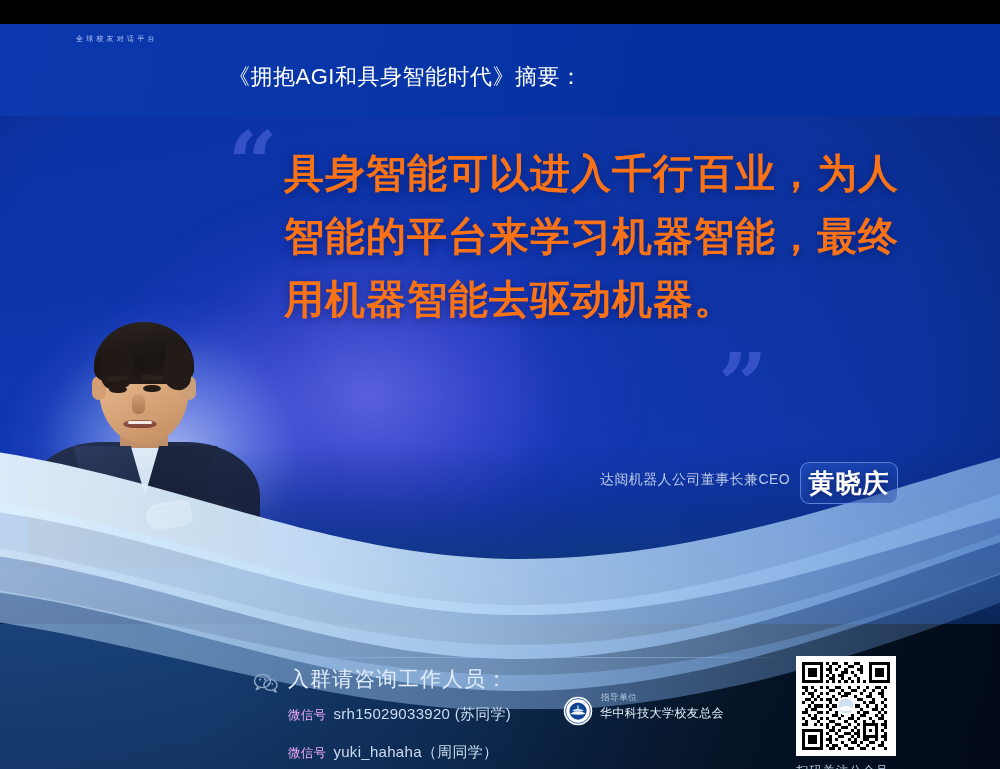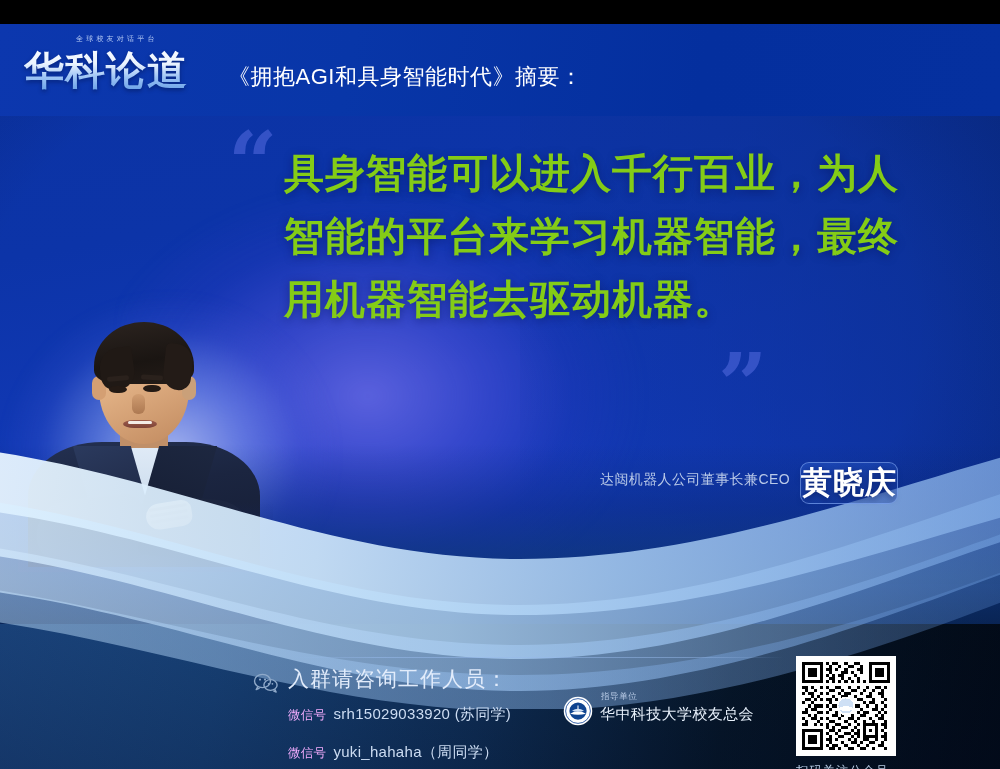--- a/index.html
+++ b/index.html
@@ -192,42 +192,42 @@
     color:#4a63d8;opacity:.65;
     font-family:"DejaVu Serif",serif;
     font-size:86px;line-height:1;font-weight:bold;
     user-select:none;
   }
   .qmark.open{left:228px;top:96px;}
   .qmark.close{left:718px;top:318px;}
 
   .quote{
     position:absolute;left:284px;top:118px;width:660px;z-index:5;
-    color:#84cc16;
+    color:#f97316;
     font-size:40px;line-height:63px;
     font-weight:bold;letter-spacing:1px;
     text-shadow:0 2px 10px rgba(0,10,70,.45);
   }
   .quote div{white-space:nowrap;}
 
   
   .attrib{
     position:absolute;left:600px;top:447px;z-index:5;
     font-size:14px;color:#b9c9e8;letter-spacing:.4px;
     white-space:nowrap;
   }
   .namebadge{
     position:absolute;left:800px;top:438px;z-index:5;
     width:98px;height:42px;border-radius:9px;
     background:linear-gradient(165deg,rgba(40,88,200,.55),rgba(20,56,150,.35));
     border:1px solid rgba(150,185,255,.55);
     display:flex;align-items:center;justify-content:center;
   }
   .namebadge span{
-    font-size:31px;color:#ffffff;font-weight:bold;letter-spacing:1px;
+    font-size:26px;color:#ffffff;font-weight:bold;letter-spacing:1px;
     text-shadow:0 2px 6px rgba(0,10,60,.5);
     text-align:center;
   }
 
   
   .divider{
     position:absolute;left:290px;top:633px;width:494px;height:1px;z-index:6;
     background:linear-gradient(90deg,rgba(140,175,225,0) 0%,rgba(150,185,235,.55) 18%,rgba(150,185,235,.5) 80%,rgba(140,175,225,0) 100%);
   }
   .wechat-icon{position:absolute;left:253px;top:648px;width:26px;height:22px;z-index:6;}
@@ -246,21 +246,21 @@
   .org{position:absolute;z-index:6;display:flex;align-items:center;}
   .org.o1{left:563px;top:672px;}
   .org.o2{left:563px;top:710px;}
   .org .seal{width:30px;height:30px;flex:0 0 30px;margin-right:7px;}
   .org .otxt{position:relative;}
   .org .okind{
     position:absolute;left:1px;top:-11px;
     font-size:8.5px;color:#b8cbe6;letter-spacing:.6px;white-space:nowrap;
   }
   .org .oname{
-    font-size:15px;color:#e8f1fc;letter-spacing:.4px;white-space:nowrap;
+    font-size:12px;color:#e8f1fc;letter-spacing:.4px;white-space:nowrap;
     line-height:1;padding-top:4px;
   }
 
   
   .qr-wrap{position:absolute;left:796px;top:632px;z-index:6;width:90px;}
   .qr-box{
     width:100px;height:100px;background:#ffffff;padding:6px;
   }
   .qr-caption{
     margin-top:7px;text-align:center;
@@ -328,21 +328,20 @@
 
     <path d="M-10,32 C180,60 330,140 520,140 C700,140 860,78 1010,36 L1010,96 C860,138 700,196 520,196 C330,196 180,118 -10,92 Z" fill="url(#wg1)"></path>
     <path d="M-10,82 C180,112 330,186 520,186 C700,186 870,118 1010,72 L1010,120 C870,166 700,240 520,240 C330,240 180,164 -10,136 Z" fill="url(#wg2)"></path>
     <path d="M-10,128 C180,158 330,226 520,226 C700,226 880,158 1010,112 L1010,152 C880,200 700,272 520,272 C330,272 180,198 -10,172 Z" fill="url(#wg3)"></path>
     <path d="M-10,170 C170,198 330,256 520,256 C710,256 890,194 1010,150 L1010,180 C890,226 710,292 520,292 C330,292 170,228 -10,202 Z" fill="url(#wg4)"></path>
   </svg>
 
   <div class="header">
     <div class="logo-wrap">
       <div class="logo-tagline">全球校友对话平台</div>
-      <div class="logo-text">华科论道</div>
     </div>
     <div class="header-title">《拥抱AGI和具身智能时代》摘要：</div>
   </div>
 
   <div class="qmark open">“</div>
   <div class="qmark close">”</div>
 
   <div class="quote">
     <div>具身智能可以进入千行百业，为人</div>
     <div>智能的平台来学习机器智能，最终</div>

